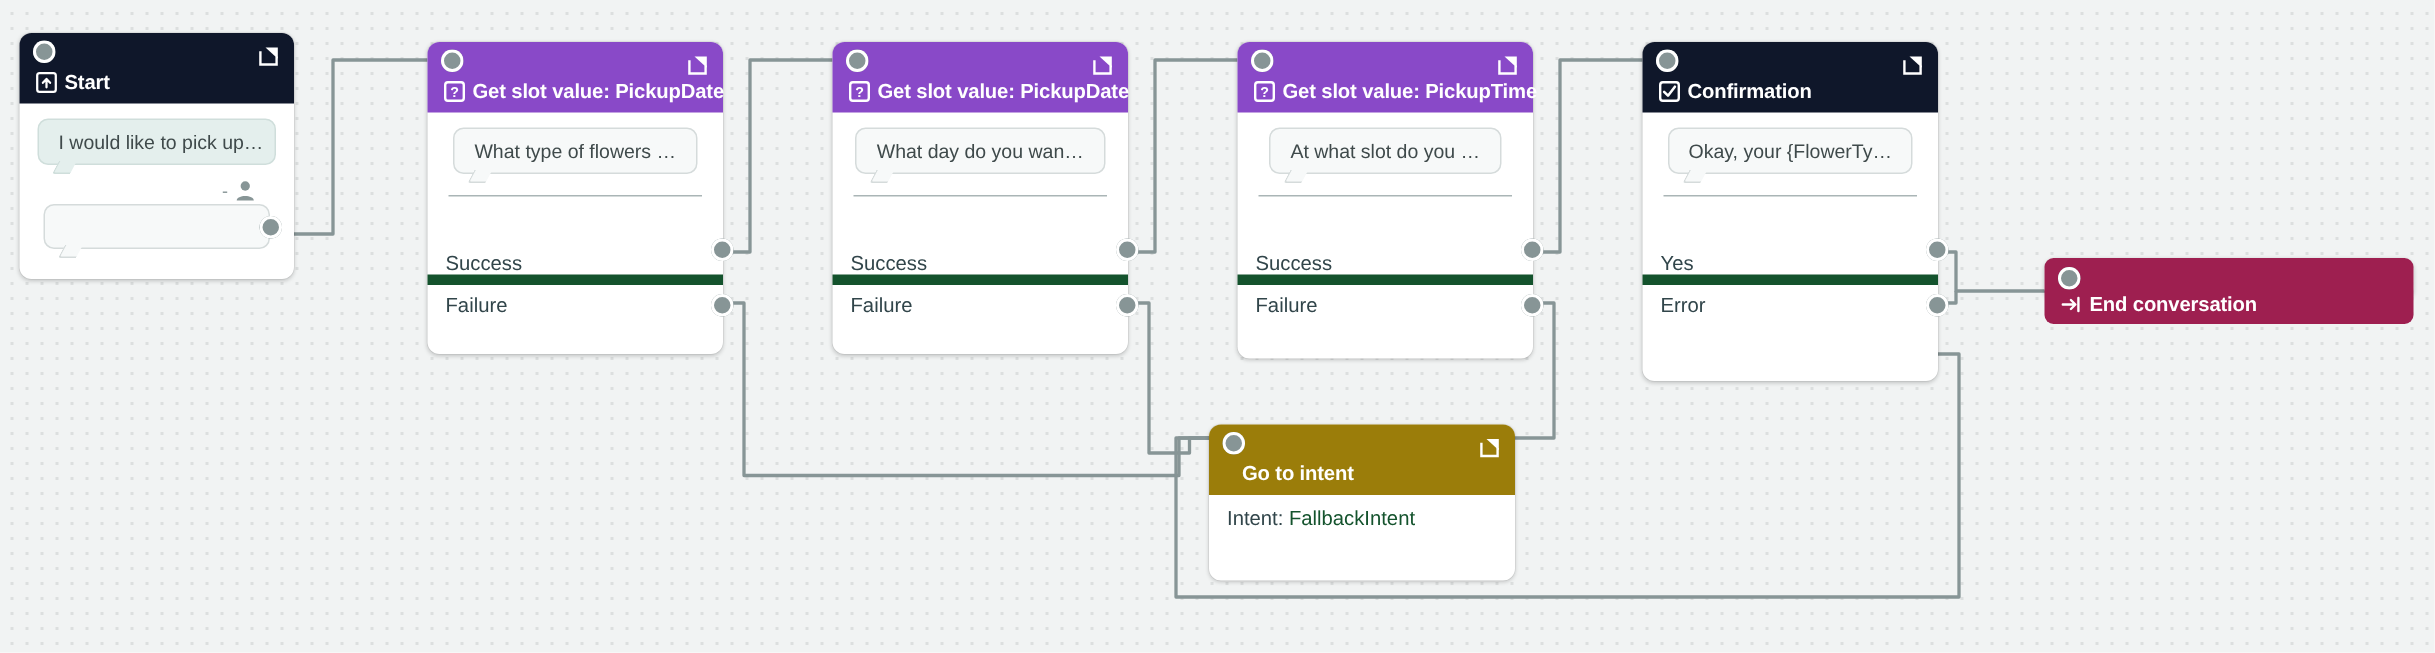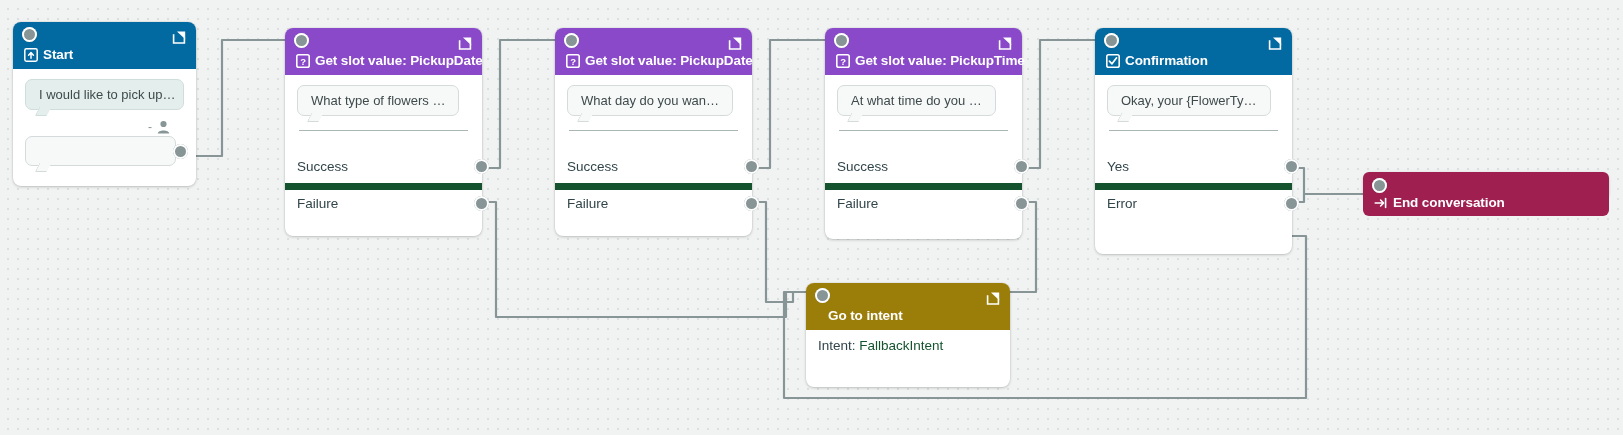--- a/index.html
+++ b/index.html
@@ -34,21 +34,21 @@
     color: #ffffff;
     padding: 26px 10px 7px 11px;
     font-size: 13.5px;
     font-weight: bold;
     letter-spacing: -0.1px;
     display: flex;
     align-items: center;
     gap: 5px;
     line-height: 1;
   }
-  .node-head.teal { background: #0369a1; }
+  .node-head.teal { background: #0f172a; }
   .node-head.purple { background: #8949c8; }
   .node-head.gold  { background: #9b7d0a; }
   .node-head.maroon{ background: #9e1f50; border-radius: 6px; padding: 30px 10px 12px 11px;}
 
   .head-title { white-space: nowrap; }
 
   .edit-icon { position: absolute; right: 9px; top: 8px; width: 15px; height: 15px; }
   .edit-icon svg { display:block; }
 
   .head-glyph { width: 14px; height: 14px; flex: 0 0 14px; }
@@ -56,21 +56,21 @@
 
   .port {
     position: absolute;
     width: 15px; height: 15px;
     border-radius: 50%;
     background: #879596;
     box-shadow: 0 0 0 2px #ffffff inset;
   }
   .port-in { left: 9px; top: 5px; }
 
-  .body { padding: 10px 12px 0 12px; }
+  .body { padding: 10px 12px 0 12px; text-align: center; }
 
   .bubble {
     position: relative;
     display: inline-block;
     max-width: 100%;
     background: #f7f9f9;
     border: 1px solid #d5dbdb;
     border-radius: 7px;
     color: #3f4a4b;
     font-size: 13px;
@@ -102,21 +102,21 @@
 
   .out-row {
     position: relative;
     height: 34px;
     display: flex; align-items: center;
     padding: 0 12px;
     font-size: 13.5px;
     color: #31454a;
     border-top: 7px solid #14532d;
   }
-  .out-row.first { border-top: none; }
+  .out-row.first { border-top: none; align-items: flex-end; }
   .out-row .port-out { position: absolute; right: -7px; top: 50%; margin-top: -7.5px; }
 
   .intent-line {
     padding: 8px 12px 0 12px;
     font-size: 13.5px;
     color: #31454a;
   }
   .intent-line .val { color: #14532d; }
 
   .spacer { height: 18px; }
@@ -261,21 +261,21 @@
       </span>
       <span class="head-title">Get slot value: PickupTime</span>
       <span class="edit-icon">
         <svg viewBox="0 0 15 15">
             <path d="M1.6 4.2 V13 H12.4 V7.6" fill="none" stroke="#fff" stroke-width="1.6"></path>
             <path d="M5.0 1.6 H13.2 V9.2 Z" fill="#fff"></path>
           </svg>
       </span>
     </div>
     <div class="body">
-      <span class="bubble">At what time do you …</span>
+      <span class="bubble">At what slot do you …</span>
     </div>
     <div class="divider"></div>
     <div class="spacer"></div>
     <div class="out-row first">
       <span>Success</span>
       <span class="port port-out"></span>
     </div>
     <div class="out-row">
       <span>Failure</span>
       <span class="port port-out"></span>

